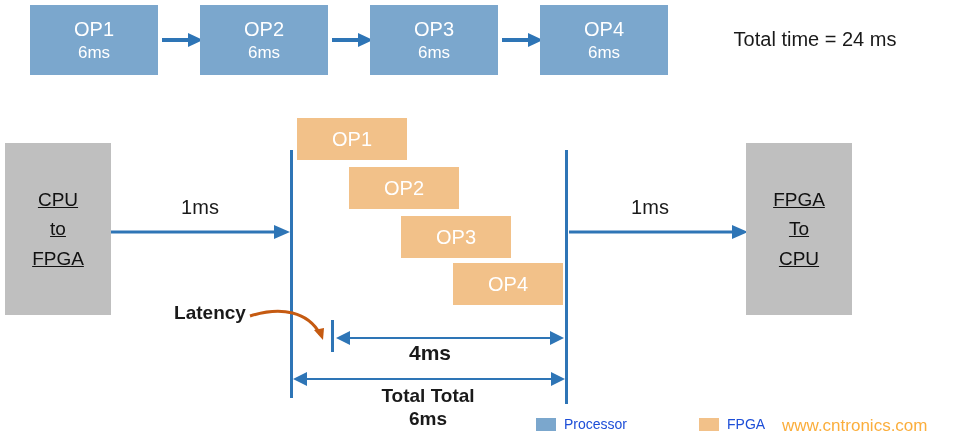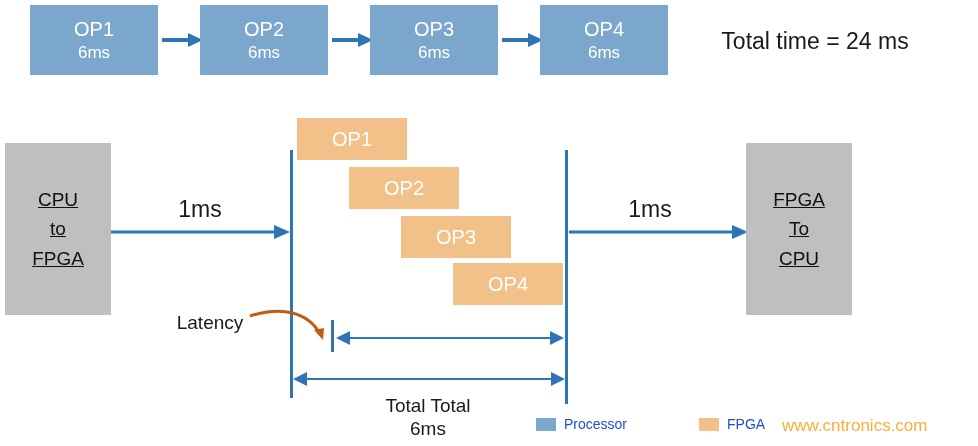--- a/index.html
+++ b/index.html
@@ -18,22 +18,22 @@
               background:var(--block-gray,#BFBFBF); color:#111;
               display:flex; align-items:center; justify-content:center;
               text-align:center; font-size:19px; line-height:1.55; white-space:pre-line;text-decoration:underline; }
 
   .op-box { position:absolute; width:110px; height:42px;
             background:var(--fpga-fill,#F2C189); color:#fff;
             display:flex; align-items:center; justify-content:center; font-size:20px; }
 
   .vline { position:absolute; width:3px; background:var(--arrow-blue,#2E75B6); }
 
-  .lbl { position:absolute; color:#1a1a1a; font-size:23px; text-align:center; }
-  .lbl.bold { font-weight:400;margin-top:10px; }
+  .lbl { position:absolute; color:#1a1a1a; font-size:20px; text-align:center; }
+  .lbl.bold { font-weight:700; }
   .lbl.small { font-size:19px; }
 
   svg.arrow { position:absolute; overflow:visible; }
   .arrow-line { stroke:var(--arrow-blue,#2E75B6); }
   .arrow-head { fill:var(--arrow-blue,#2E75B6); }
   .lat-line { stroke:var(--latency-arrow,#C55A11); fill:none; }
   .lat-head { fill:var(--latency-arrow,#C55A11); }
 
   .legend-swatch { position:absolute; width:20px; height:13px; }
   .legend-swatch.blue { background:var(--processor-fill,#7BA7CD); }
@@ -118,20 +118,21 @@
     <path d="M4,10 C36,0 62,6 74,28" stroke-width="3" class="lat-line"></path>
     <polygon points="77,34 68,24 78,22" class="lat-head"></polygon>
   </svg>
   <div class="vline" style="left:331px;top:320px;height:32px"></div>
 
   <svg class="arrow" style="left:335px;top:329px" width="230" height="18">
     <polygon points="15,2 1,9 15,16" class="arrow-head"></polygon>
     <line x1="12" y1="9" x2="218" y2="9" stroke-width="2" class="arrow-line"></line>
     <polygon points="215,2 229,9 215,16" class="arrow-head"></polygon>
   </svg>
+  <div class="lbl bold" style="left:370px;top:341px;width:120px;font-size:21px">4ms</div>
 
   <svg class="arrow" style="left:292px;top:370px" width="274" height="18">
     <polygon points="15,2 1,9 15,16" class="arrow-head"></polygon>
     <line x1="12" y1="9" x2="262" y2="9" stroke-width="2" class="arrow-line"></line>
     <polygon points="259,2 273,9 259,16" class="arrow-head"></polygon>
   </svg>
   <div class="lbl bold small" style="left:348px;top:385px;width:160px">Total Total</div>
   <div class="lbl bold small" style="left:348px;top:408px;width:160px">6ms</div>
 
   <div class="legend-swatch blue" style="left:536px;top:418px"></div>

